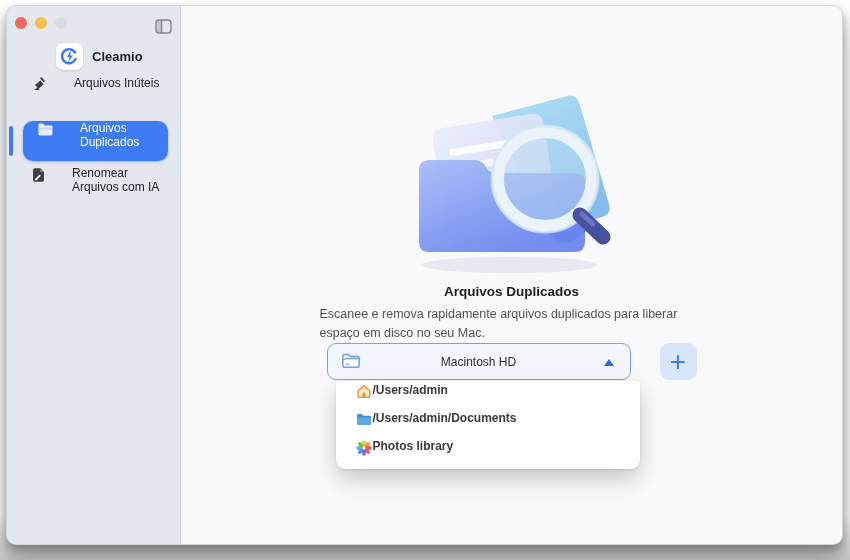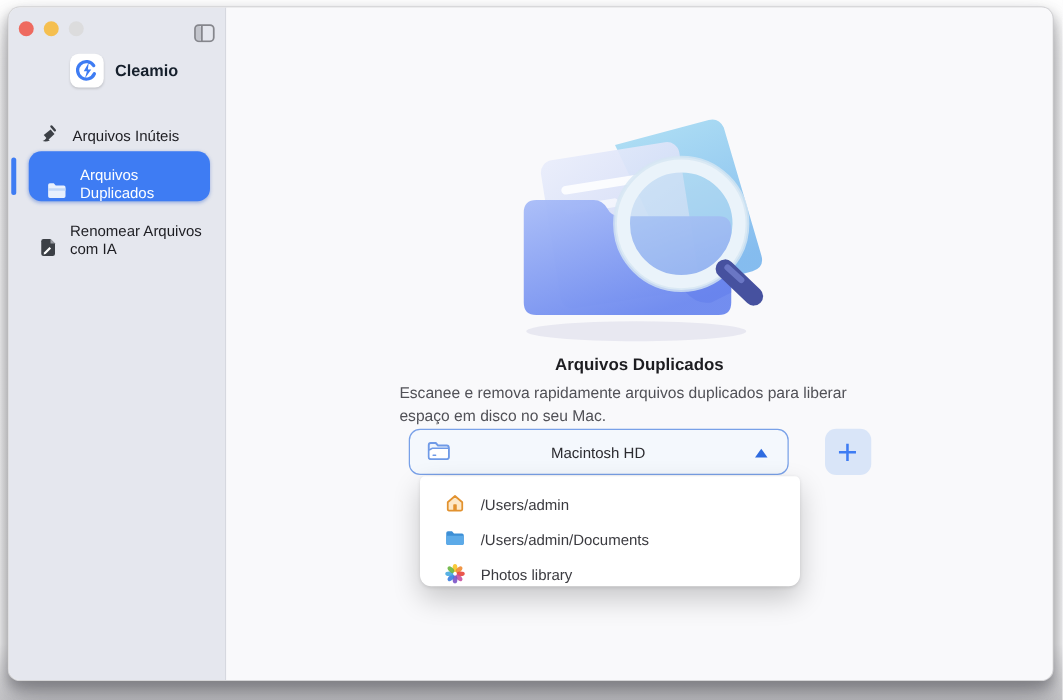--- a/index.html
+++ b/index.html
@@ -27,22 +27,22 @@
   .light.yellow { background:#f5bf4f; }
   .light.gray   { background:#dcdcdd; }
   .toggle-btn { position:absolute; top:10px; right:6px; width:22px; height:20px;
     display:flex; align-items:center; justify-content:center; }
   .logo-row { position:absolute; top:37px; left:20px; display:flex; align-items:center; gap:9px;margin-left:29px; }
   .logo-badge { width:27px; height:27px; border-radius:7px; background:#ffffff;
     display:flex; align-items:center; justify-content:center;
     box-shadow:0 1px 2px rgba(0,0,0,0.15); }
   .app-name { font-size:13px; font-weight:bold; color:#16202c; }
   .nav { position:absolute; top:70px; left:10px; right:10px; }
-  .nav-item { height:40px; margin-bottom:5px; display:flex; align-items:flex-end;
-    gap:10px; padding-left:14px; border-radius:10px; cursor:default; }
+  .nav-item { height:40px; margin-bottom:5px; display:flex; align-items:flex-start;
+    gap:26px; padding-left:14px; border-radius:10px; cursor:default; }
   .nav-item .label { font-size:12px; color:#1d1d22; }
   .nav-item.selected { background:#3e7cf3; margin-left:6px; margin-right:2px;
     box-shadow:0 1px 3px rgba(46,96,205,0.4); }
   .nav-item.selected .label { color:#ffffff; }
   .active-pill { position:absolute; left:2px; top:120px; width:4px; height:30px;
     border-radius:3px; background:#3e7cf3; }
   
   .main { flex:1; position:relative; background:#f9f9fb; }
   .hero { position:absolute; top:78px; left:50%; transform:translateX(-50%); }
   .page-title { position:absolute; top:278px; left:0; right:0; text-align:center;
@@ -59,22 +59,22 @@
   .caret-up { position:absolute; right:16px; top:15px; width:0; height:0;
     border-left:5.5px solid transparent; border-right:5.5px solid transparent;
     border-bottom:7px solid #2e6be0; }
   .add-btn { width:37px; height:37px; border-radius:9px; background:#d9e5f8;
     border:none; color:#3e7cf3; font-size:28px; font-weight:300; line-height:33px;
     text-align:center; cursor:pointer; font-family:inherit; padding:0; }
   .menu { position:absolute; top:375px; left:50%; margin-left:-176px; width:304px;
     height:88px; background:#ffffff; border-radius:4px 4px 9px 9px;
     box-shadow:0 10px 22px rgba(0,0,0,0.20), 0 1px 3px rgba(0,0,0,0.10);
     padding-top:2px; z-index:5; }
-  .menu-row { height:28px; display:flex; align-items:flex-end; gap:12px;
-    padding-left:20px; cursor:pointer; }
+  .menu-row { height:28px; display:flex; align-items:flex-start; 
+    padding-left:20px; cursor:pointer;font-weight:bold; }
   .menu-row .label { font-size:12px; color:#3a3a3f; }
   .icon-box { width:17px; height:17px; display:flex; align-items:center; justify-content:center; }
 </style>
 </head>
 <body>
 
 <div class="window">
 
   <div class="sidebar">
     <div class="traffic">

